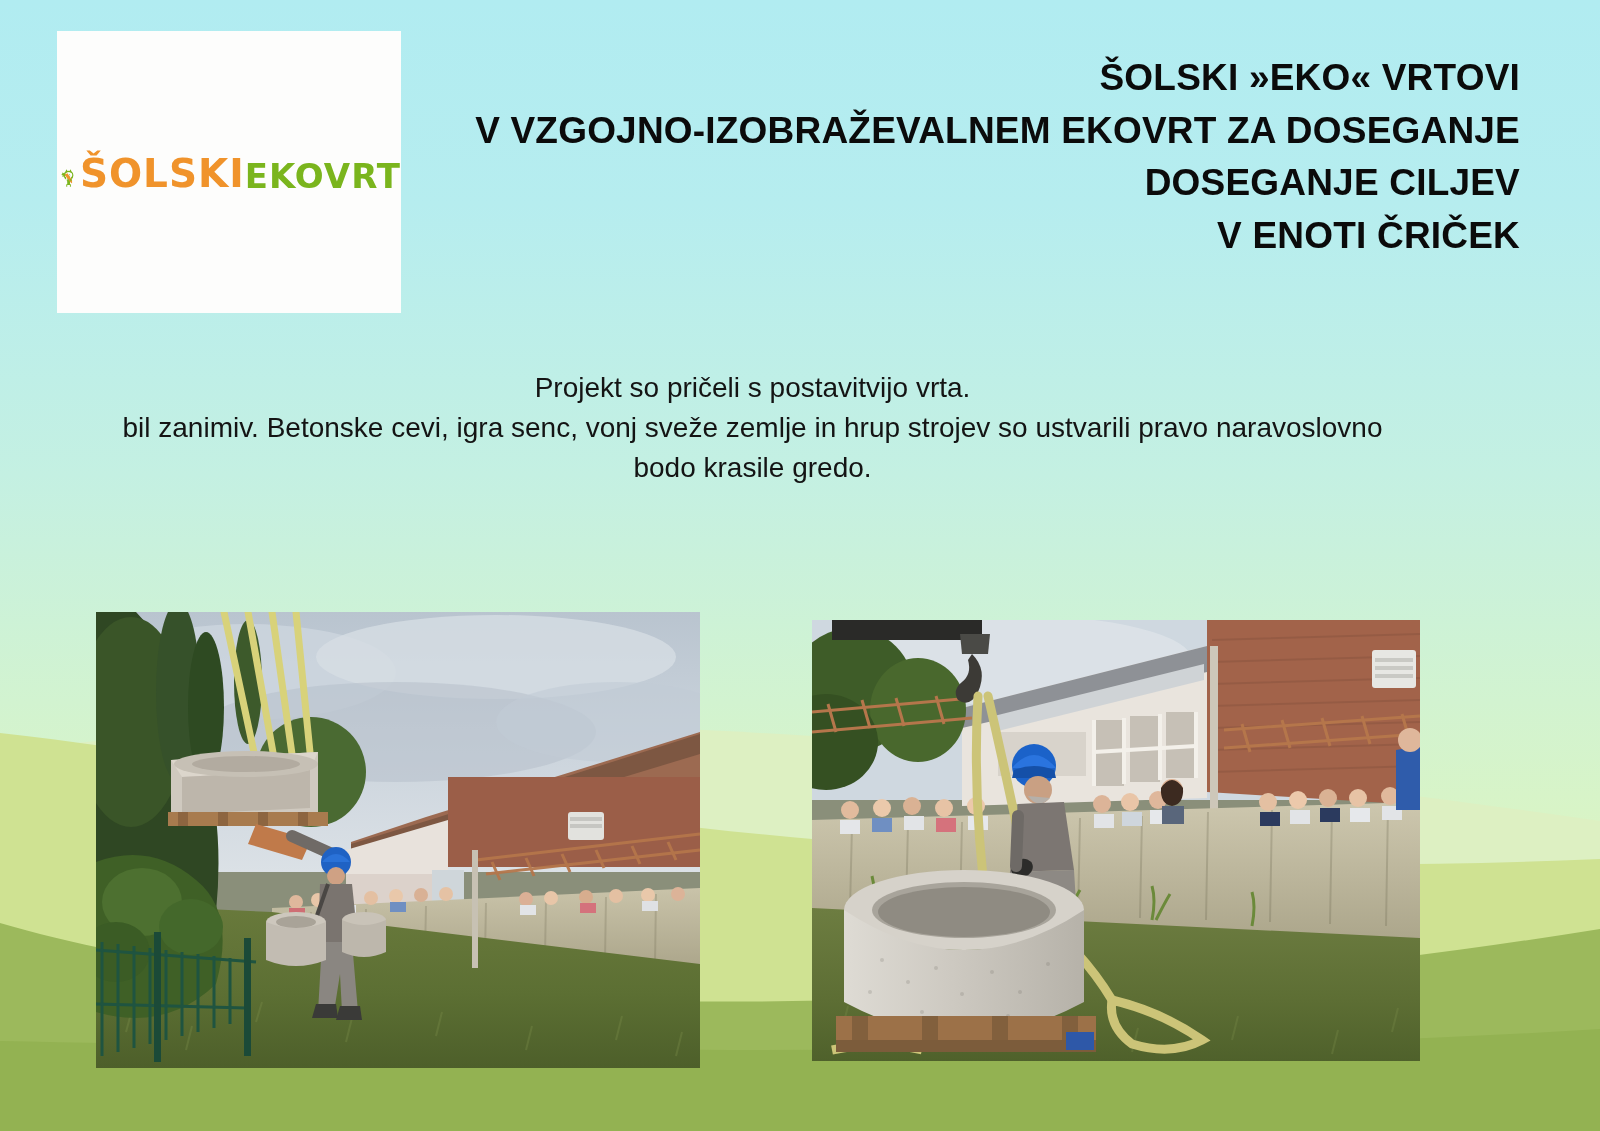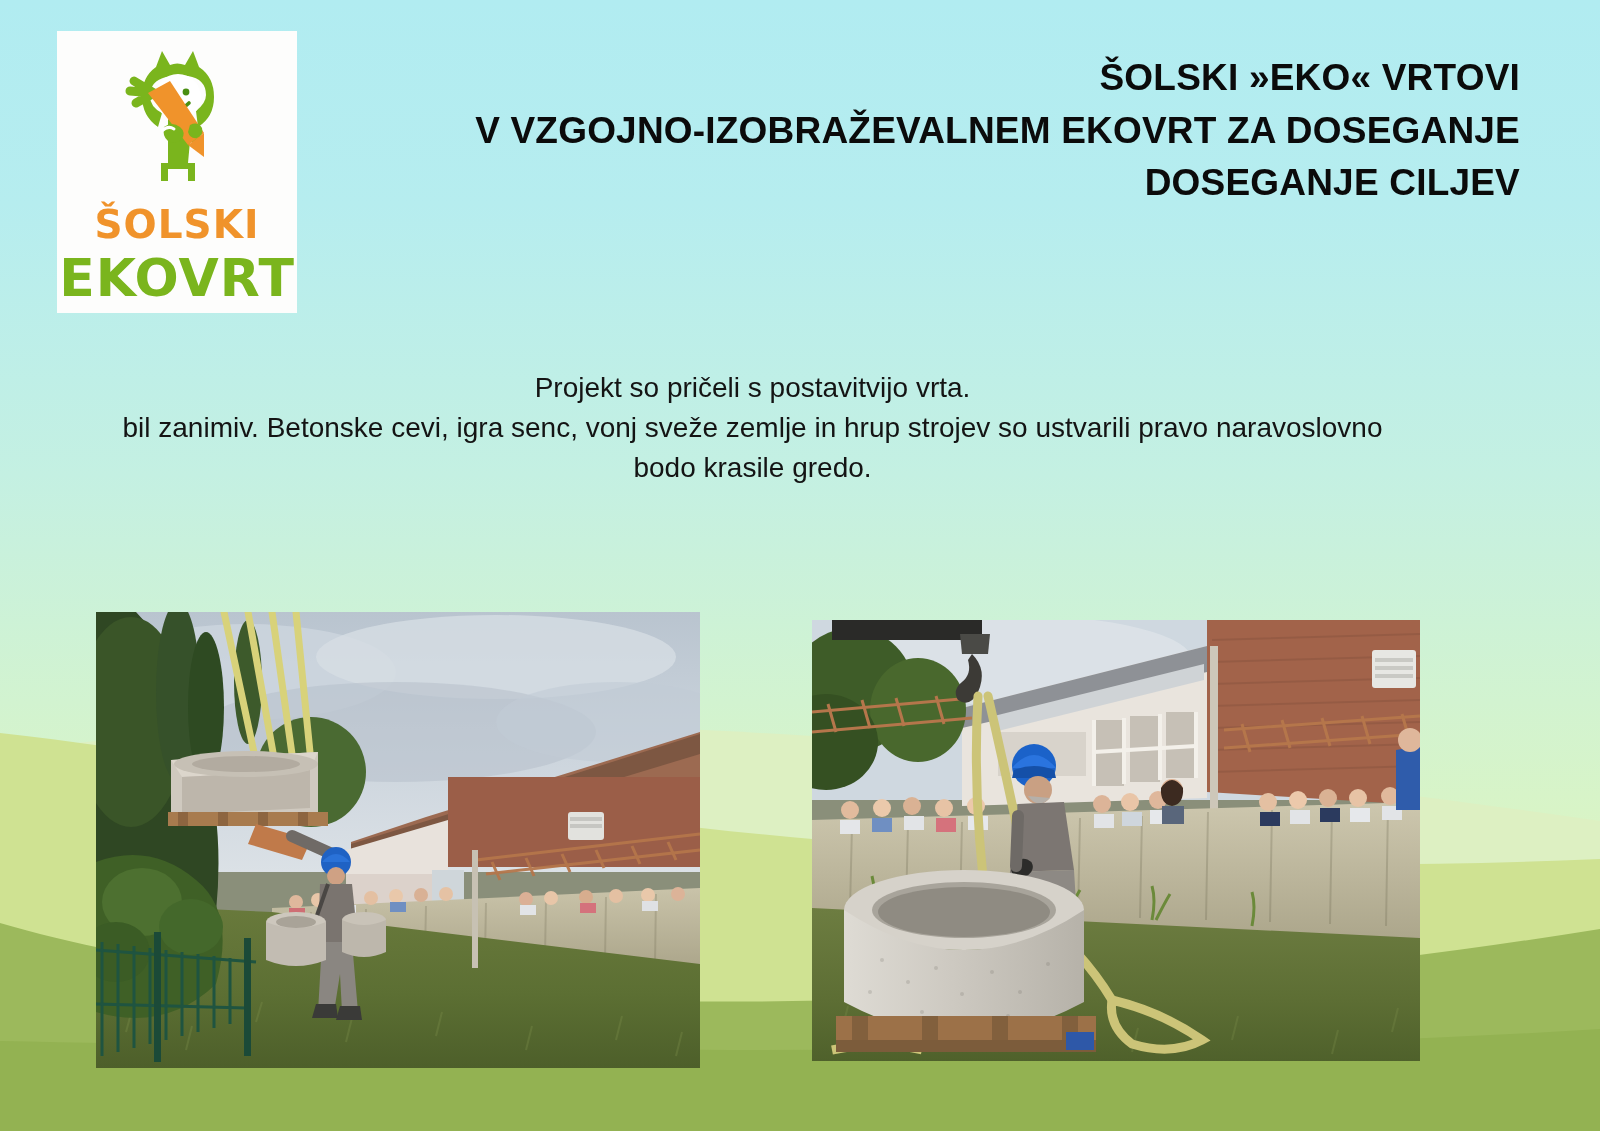--- a/index.html
+++ b/index.html
@@ -30,45 +30,45 @@
     width: 1600px;
     height: 420px;
     pointer-events: none;
   }
 
   
   .logo-card {
     position: absolute;
     left: 57px;
     top: 31px;
-    width: 240px;
+    width: 344px;
     height: 282px;
     background: #fdfdfc;
     display: flex;
-    flex-direction: column;
+    flex-direction: row;
     align-items: center;
-    justify-content: flex-start;
+    justify-content: space-between;
   }
   .logo-mark {
     margin-top: 14px;
     width: 170px;
     height: 158px;
   }
   .logo-word1 {
     font-family: "DejaVu Sans", sans-serif;
     font-size: 39px;
     font-weight: 700;
     letter-spacing: 1px;
     color: #f0932b;
     line-height: 1;
     margin-top: 2px;
   }
   .logo-word2 {
     font-family: "DejaVu Sans", sans-serif;
-    font-size: 52px;
+    font-size: 34px;
     font-weight: 700;
     letter-spacing: 1px;
     color: #7ab51d;
     line-height: 1;
     margin-top: 8px;
   }
 
   
   .title-block {
     position: absolute;
@@ -154,20 +154,21 @@
       <path d="M98,80 Q106,76 110,83 Q112,90 105,93 Q98,94 96,87 Z" fill="#7ab51d"></path>
     </svg>
     <div class="logo-word1">ŠOLSKI</div>
     <div class="logo-word2">EKOVRT</div>
   </div>
 
   <div class="title-block">
     <div class="title-line">ŠOLSKI »EKO« VRTOVI</div>
     <div class="title-line">V VZGOJNO-IZOBRAŽEVALNEM EKOVRT ZA DOSEGANJE</div>
     <div class="title-line">DOSEGANJE CILJEV</div>
+    <div class="title-line">V ENOTI ČRIČEK</div>
   </div>
 
   <div class="body-block">
     <div class="body-line">Projekt so pričeli s postavitvijo vrta.</div>
     <div class="body-line">bil zanimiv. Betonske cevi, igra senc, vonj sveže zemlje in hrup strojev so ustvarili pravo naravoslovno</div>
     <div class="body-line">bodo krasile gredo.</div>
   </div>
 
   <div class="photo photo-left">
     <svg viewBox="0 0 604 456" preserveAspectRatio="none">

